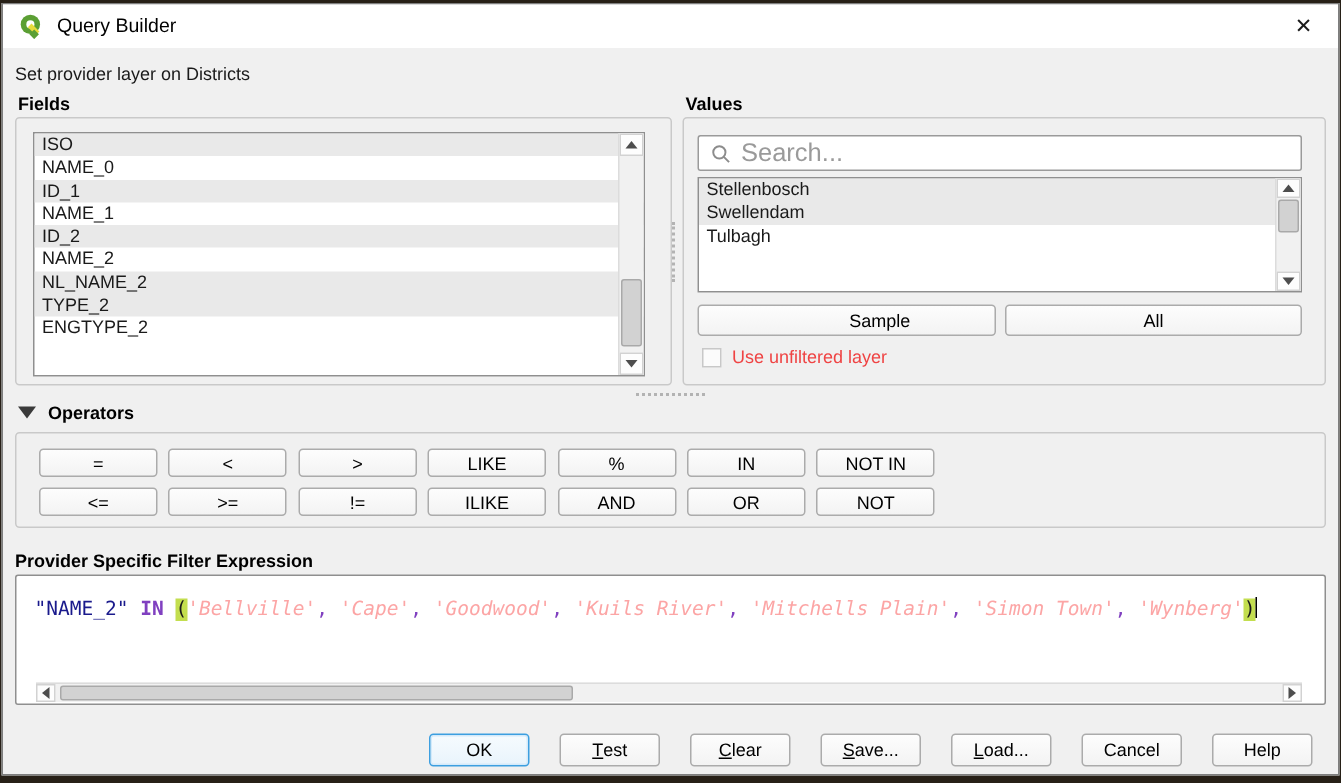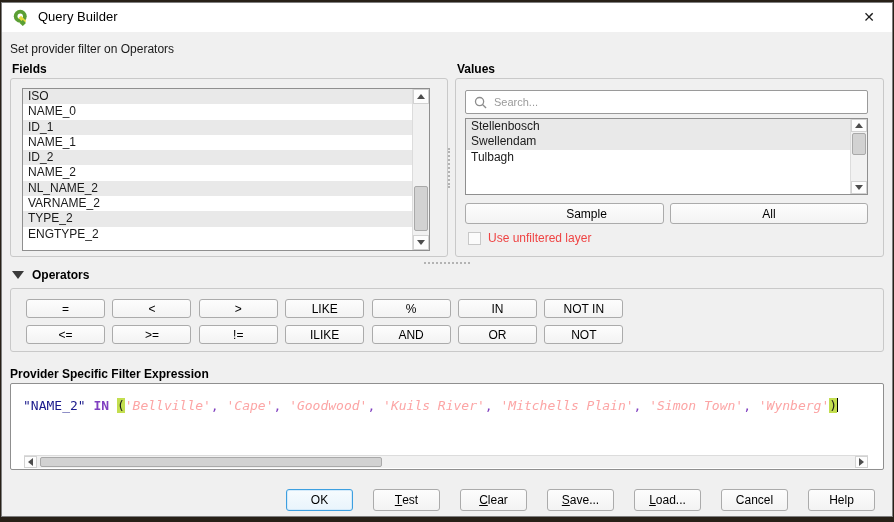--- a/index.html
+++ b/index.html
@@ -46,21 +46,21 @@
   .tri-down { width:0; height:0; border-left:4px solid transparent; border-right:4px solid transparent; border-top:5px solid #4d4d4d; }
   .tri-left { width:0; height:0; border-top:4px solid transparent; border-bottom:4px solid transparent; border-right:5px solid #4d4d4d; }
   .tri-right{ width:0; height:0; border-top:4px solid transparent; border-bottom:4px solid transparent; border-left:5px solid #4d4d4d; }
 
   .fields-sbar { left:412px; top:89px; width:17px; height:161px; }
   .values-sbar { left:850px; top:119px; width:17px; height:75px; }
 
   
   .search-box { left:465px; top:90px; width:403px; height:24px; background:#fff; border:1px solid #9a9a9a; border-radius:2px; display:flex; align-items:center; }
   .search-box svg { margin-left:8px; }
-  .search-ph { margin-left:7px; font-size:11px; color:#9a9a9a; }
+  .search-ph { margin-left:7px; font-size:17px; color:#9a9a9a; }
 
   
   .btn {
     background:linear-gradient(#fdfdfd,#f3f3f3);
     border:1px solid #ababab; border-radius:3px;
     font-size:12px; color:#000;
     display:flex; align-items:center; justify-content:center;
     font-family:"Liberation Sans", sans-serif;
     cursor:default;
   }
@@ -111,33 +111,32 @@
 <div class="abs titlebar"></div>
 <svg class="abs app-icon" viewBox="0 0 24 24">
   <circle cx="11" cy="11" r="8.6" fill="#5b9f34"></circle>
   <circle cx="11" cy="11" r="3.6" fill="#ffffff"></circle>
   <rect x="12" y="10.2" width="10" height="4.6" fill="#e8dc3c" transform="rotate(45 12 10.2)"></rect>
   <rect x="16.5" y="16.5" width="6" height="6" fill="#5b9f34" transform="rotate(45 16.5 13.5)"></rect>
 </svg>
 <div class="abs win-title">Query Builder</div>
 <div class="abs close-btn">✕</div>
 
-<div class="abs subtitle">Set provider filter on Operators</div>
+<div class="abs subtitle">Set provider layer on Districts</div>
 
 <div class="abs sect-label" style="left:12px; top:62px;">Fields</div>
 <div class="abs groupbox fields-box"></div>
 <div class="abs listbox fields-list" id="fields-list">
     <div class="lrow alt">ISO</div>
     <div class="lrow">NAME_0</div>
     <div class="lrow alt">ID_1</div>
     <div class="lrow">NAME_1</div>
     <div class="lrow alt">ID_2</div>
     <div class="lrow">NAME_2</div>
     <div class="lrow alt">NL_NAME_2</div>
-    <div class="lrow">VARNAME_2</div>
     <div class="lrow alt">TYPE_2</div>
     <div class="lrow">ENGTYPE_2</div>
   </div>
 <div class="abs sbar-v fields-sbar">
   <div class="sb-btn" style="left:0; top:0; width:16px; height:15px;">
       <div class="tri-up"></div>
     </div>
   <div class="sb-thumb" style="left:1px; top:97px; width:14px; height:45px;"></div>
   <div class="sb-btn" style="left:0; bottom:0; width:16px; height:15px;">
       <div class="tri-down"></div>

